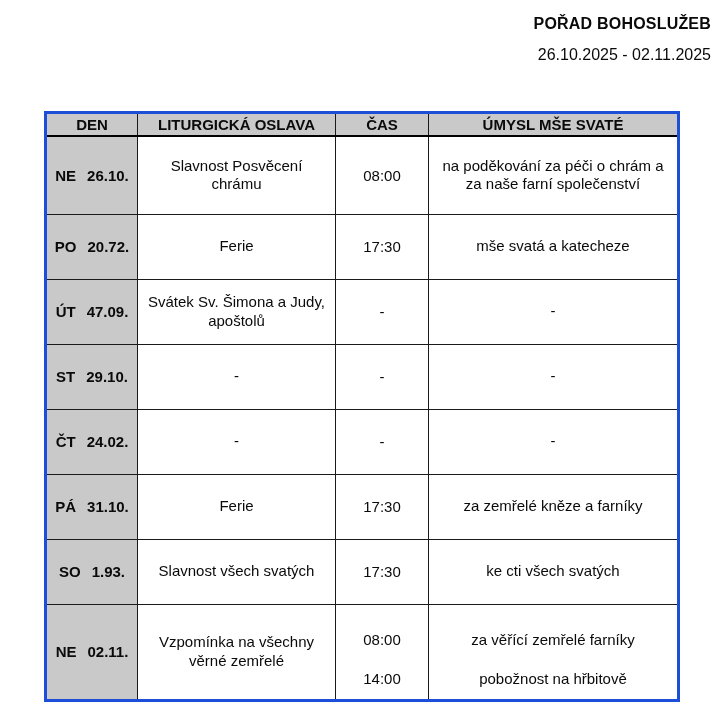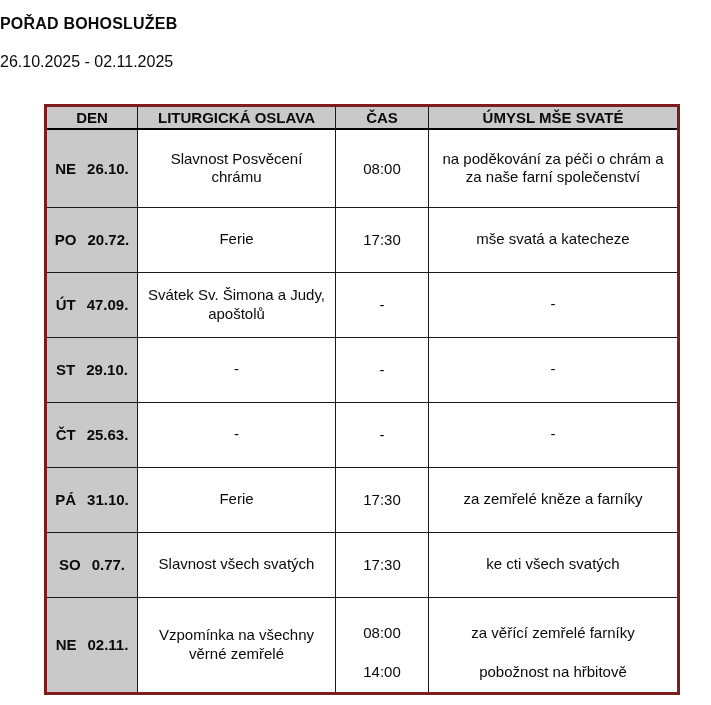--- a/index.html
+++ b/index.html
@@ -14,41 +14,41 @@
     width: 711px;
     height: 705px;
     background: #ffffff;
     overflow: hidden;
   }
   .header-block {
     position: absolute;
     top: 14px;
     left: 0;
     width: 711px;
-    text-align: left;
+    text-align: right;
     line-height: 1.3;
   }
   .title-line {
     font-size: 16px;
     font-weight: bold;
     letter-spacing: 0.2px;
   }
   .date-line {
     font-size: 16px;
     font-weight: normal;
-    margin-top: 17px;
+    margin-top: 10px;
   }
   table.schedule {
     position: absolute;
     left: 44px;
-    top: 104px;
+    top: 111px;
     width: 633px;
     border-collapse: collapse;
     table-layout: fixed;
-    border: 3px solid #7f1d1d;
+    border: 3px solid #1d4ed8;
     font-size: 15px;
   }
   table.schedule col.c-den   { width: 92px; }
   table.schedule col.c-osl   { width: 198px; }
   table.schedule col.c-cas   { width: 93px; }
   table.schedule col.c-umysl { width: 250px; }
   table.schedule th, table.schedule td {
     border: 1.5px solid #1a1a1a;
     text-align: center;
     vertical-align: middle;
@@ -174,21 +174,21 @@
           </td>
         <td>-</td>
         <td>
             <div class="cel-text">-</div>
           </td>
       </tr>
       <tr class="rmid">
         <td class="day-cell">
           <span class="day-wrap">
             <span>ČT</span>
-            <span>25.63.</span>
+            <span>24.02.</span>
           </span>
         </td>
         <td>
             <div class="cel-text">-</div>
           </td>
         <td>-</td>
         <td>
             <div class="cel-text">-</div>
           </td>
       </tr>
@@ -204,21 +204,21 @@
           </td>
         <td>17:30</td>
         <td>
             <div class="cel-text">za zemřelé kněze a farníky</div>
           </td>
       </tr>
       <tr class="rmid">
         <td class="day-cell">
           <span class="day-wrap">
             <span>SO</span>
-            <span>0.77.</span>
+            <span>1.93.</span>
           </span>
         </td>
         <td>
             <div class="cel-text">Slavnost všech svatých</div>
           </td>
         <td>17:30</td>
         <td>
             <div class="cel-text">ke cti všech svatých</div>
           </td>
       </tr>

